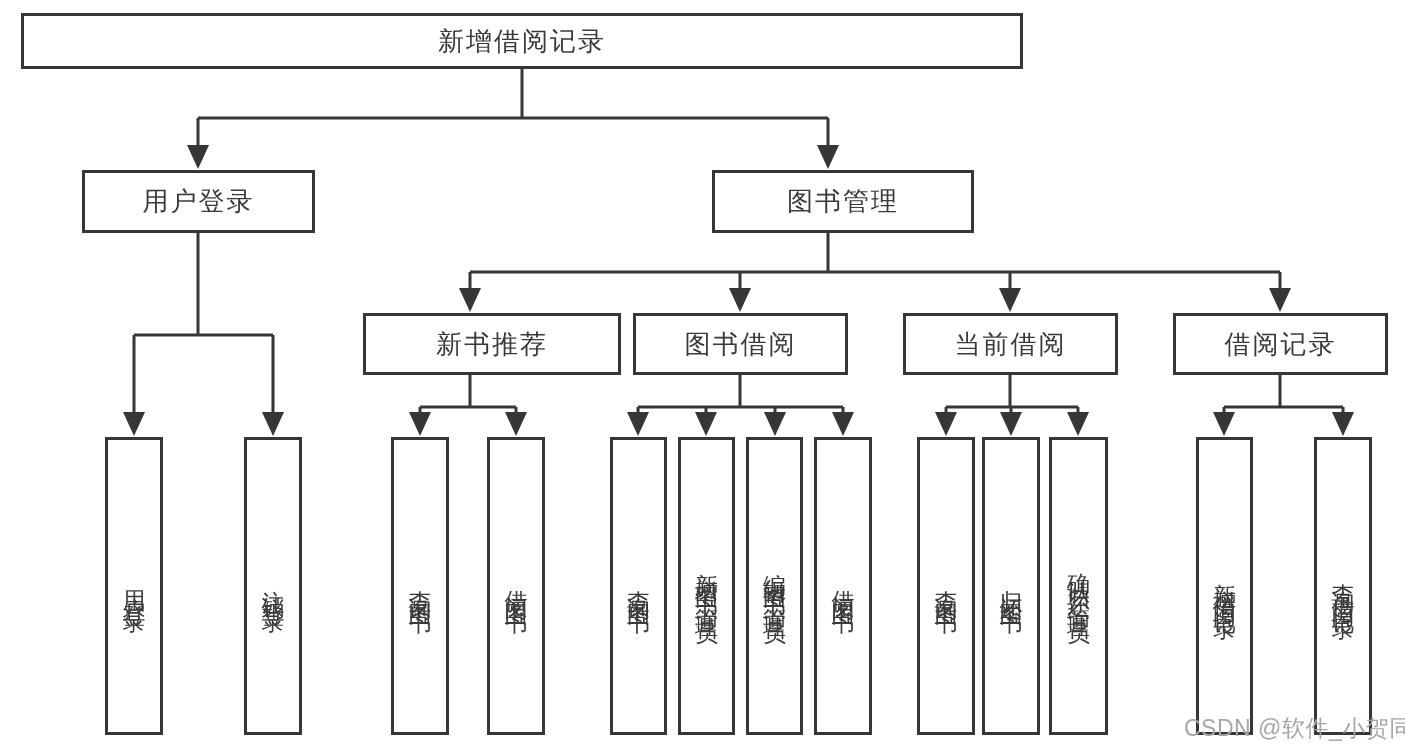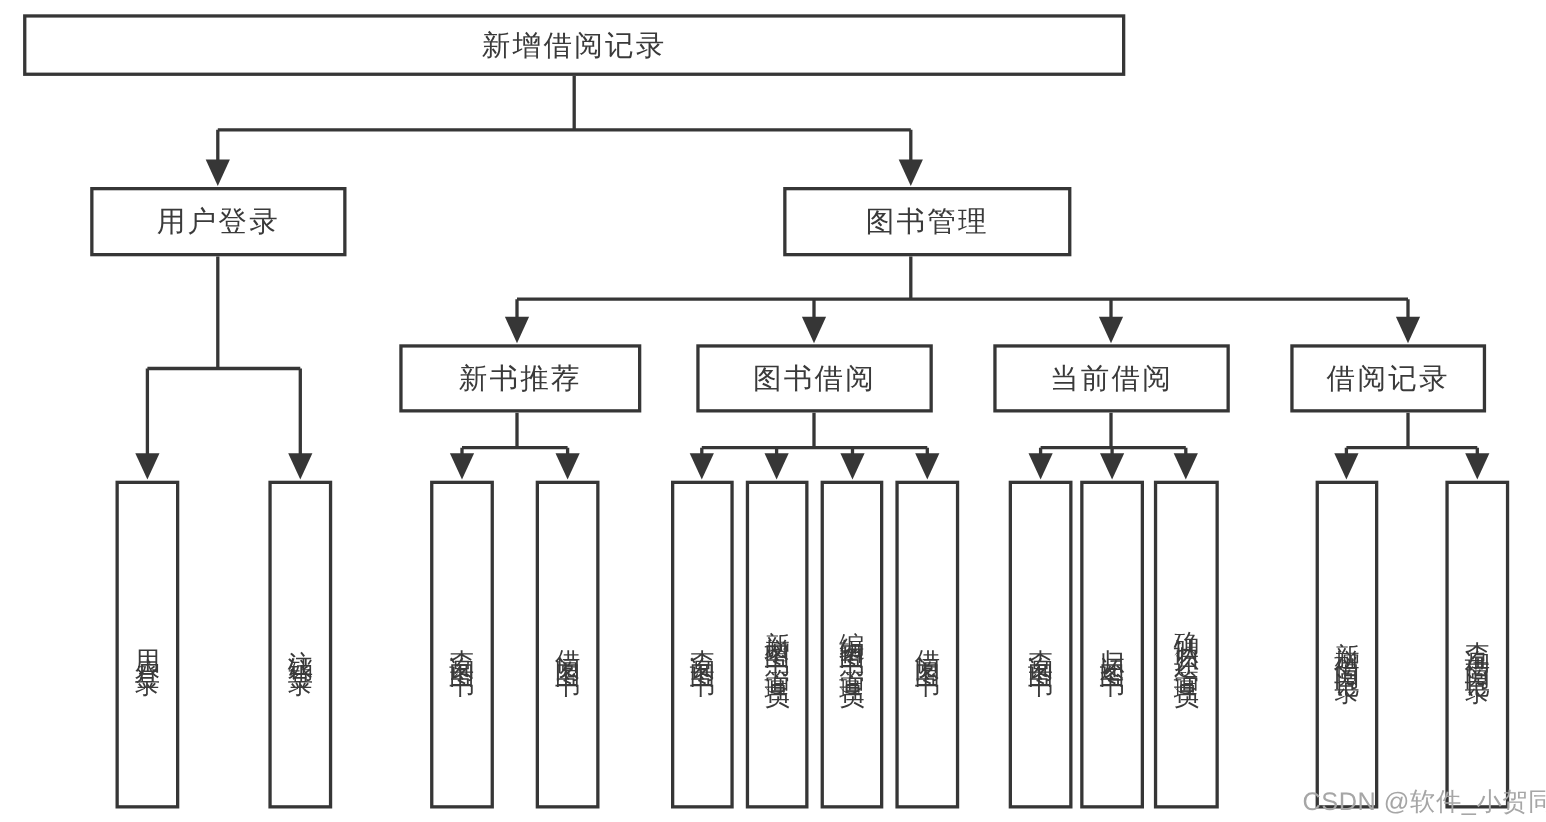--- a/index.html
+++ b/index.html
@@ -80,30 +80,30 @@
     <span>新增借阅记录</span>
   </div>
 
   <div class="node" style="left:82px;top:170px;width:233px;height:63px;">
     <span>用户登录</span>
   </div>
   <div class="node" style="left:712px;top:170px;width:262px;height:63px;">
     <span>图书管理</span>
   </div>
 
-  <div class="node" style="left:363px;top:313px;width:220px;height:62px;">
+  <div class="node" style="left:363px;top:313px;width:258px;height:62px;">
     <span>新书推荐</span>
   </div>
   <div class="node" style="left:633px;top:313px;width:215px;height:62px;">
     <span>图书借阅</span>
   </div>
   <div class="node" style="left:903px;top:313px;width:215px;height:62px;">
     <span>当前借阅</span>
   </div>
-  <div class="node" style="left:1173px;top:313px;width:178px;height:62px;">
+  <div class="node" style="left:1173px;top:313px;width:215px;height:62px;">
     <span>借阅记录</span>
   </div>
 
   <div class="leaf" style="left:105px;width:58px;">
     <span class="vtext">用户登录</span>
   </div>
   <div class="leaf" style="left:244px;width:58px;">
     <span class="vtext">注销登录</span>
   </div>
 

